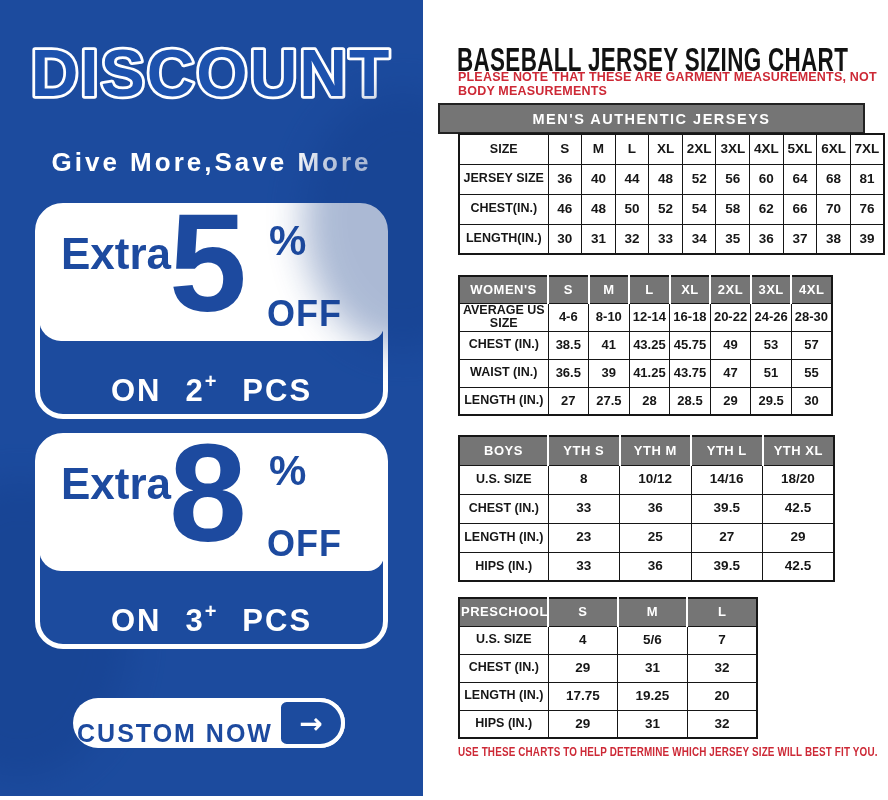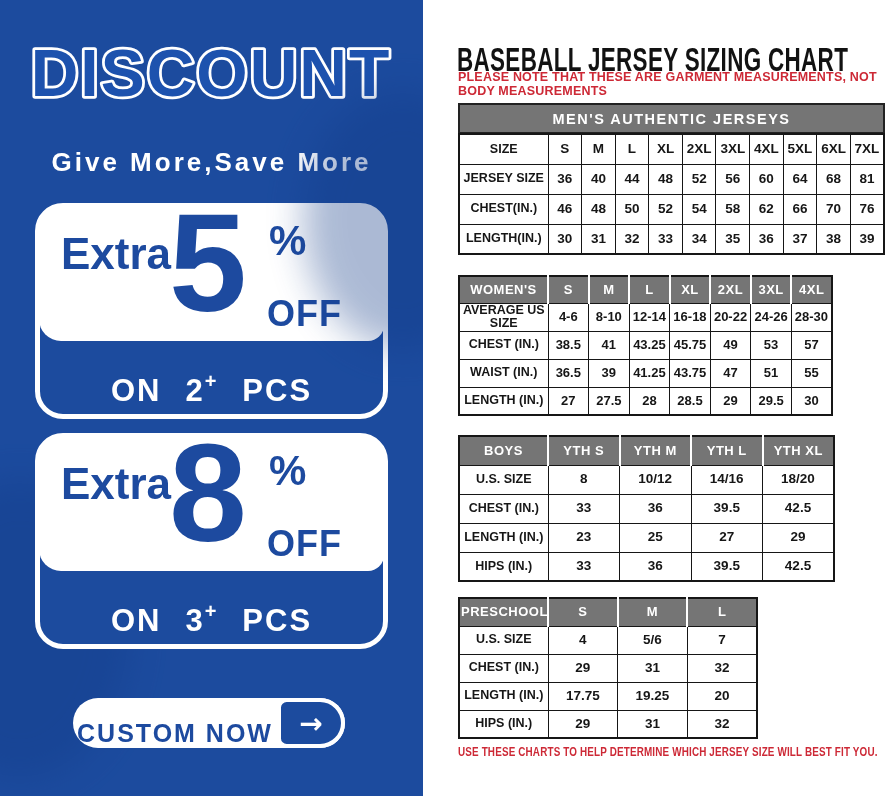--- a/index.html
+++ b/index.html
@@ -41,21 +41,21 @@
                border-radius:10px 26px 26px 10px; display:flex; align-items:center; justify-content:center;
                color:#fff; font-size:28px; font-weight:bold; font-family:"DejaVu Sans", sans-serif; }
 
   
   .right-panel { position:absolute; left:0; top:0; width:888px; height:800px; }
   .chart-title { position:absolute; left:457px; top:42px; font-size:34px; font-weight:bold;
                  color:#121212; line-height:1; white-space:nowrap;
                  transform:scaleX(0.66); transform-origin:left top; letter-spacing:0.5px; }
   .note { position:absolute; left:458px; top:71px; width:434px; font-size:12.5px; font-weight:bold;
           color:#cd2936; line-height:1.1; letter-spacing:0.2px; }
-  .men-bar { position:absolute; left:458px; top:103px; width:427px; height:31px;
+  .men-bar { position:absolute; left:438px; top:103px; width:427px; height:31px;
              background:#757575; border:2px solid #222; color:#fff;
              display:flex; align-items:center; justify-content:center;
              font-size:14.5px; font-weight:bold; letter-spacing:1.5px; }
 
   table.tbl { position:absolute; left:458px; border-collapse:collapse; table-layout:fixed;
               background:#fff; border:2px solid #161616; text-align:center;
               color:#161616; font-weight:bold; }
   .tbl th, .tbl td { border:1px solid #161616; padding:0 1px; font-size:13.5px; line-height:1.05; }
   .tbl td:first-child, .tbl th:first-child { width:89px; font-size:12.5px; }
   .tbl[data-head="plain"] thead th { background:#fff; color:#161616; }

